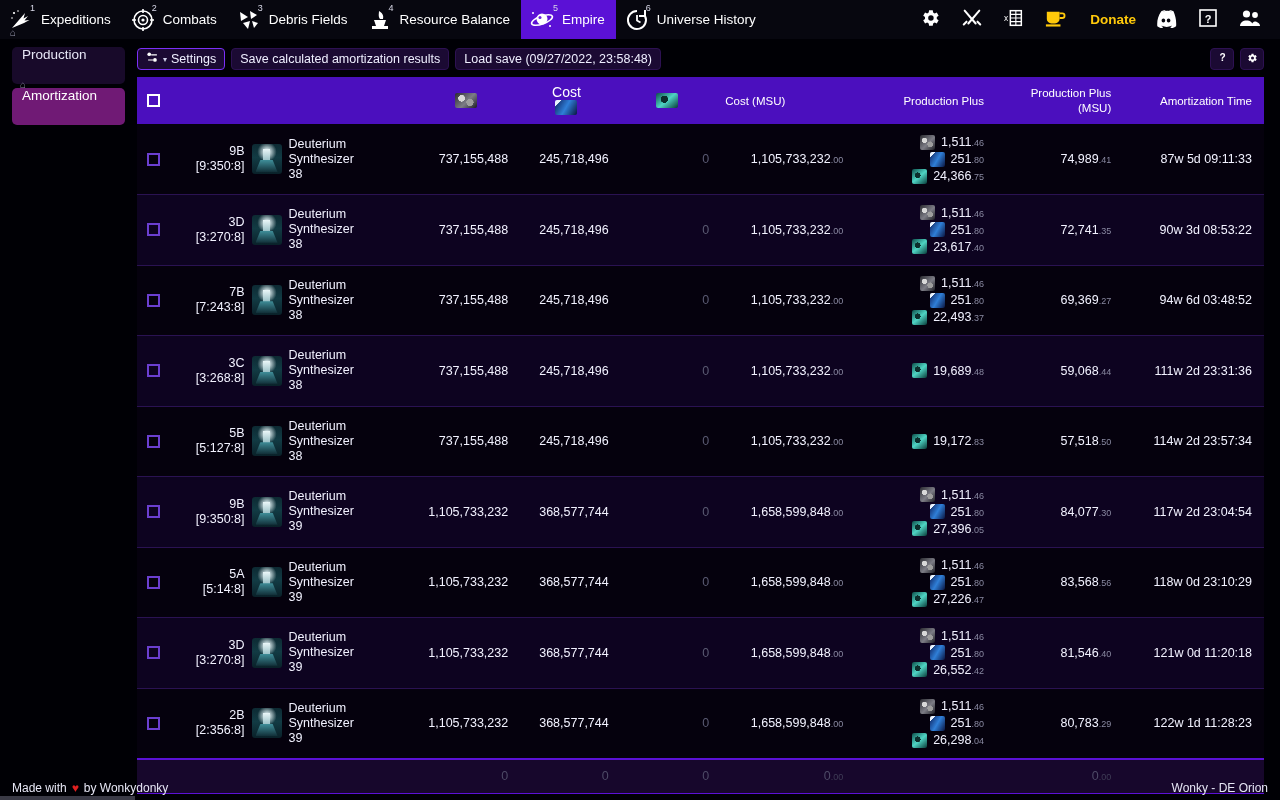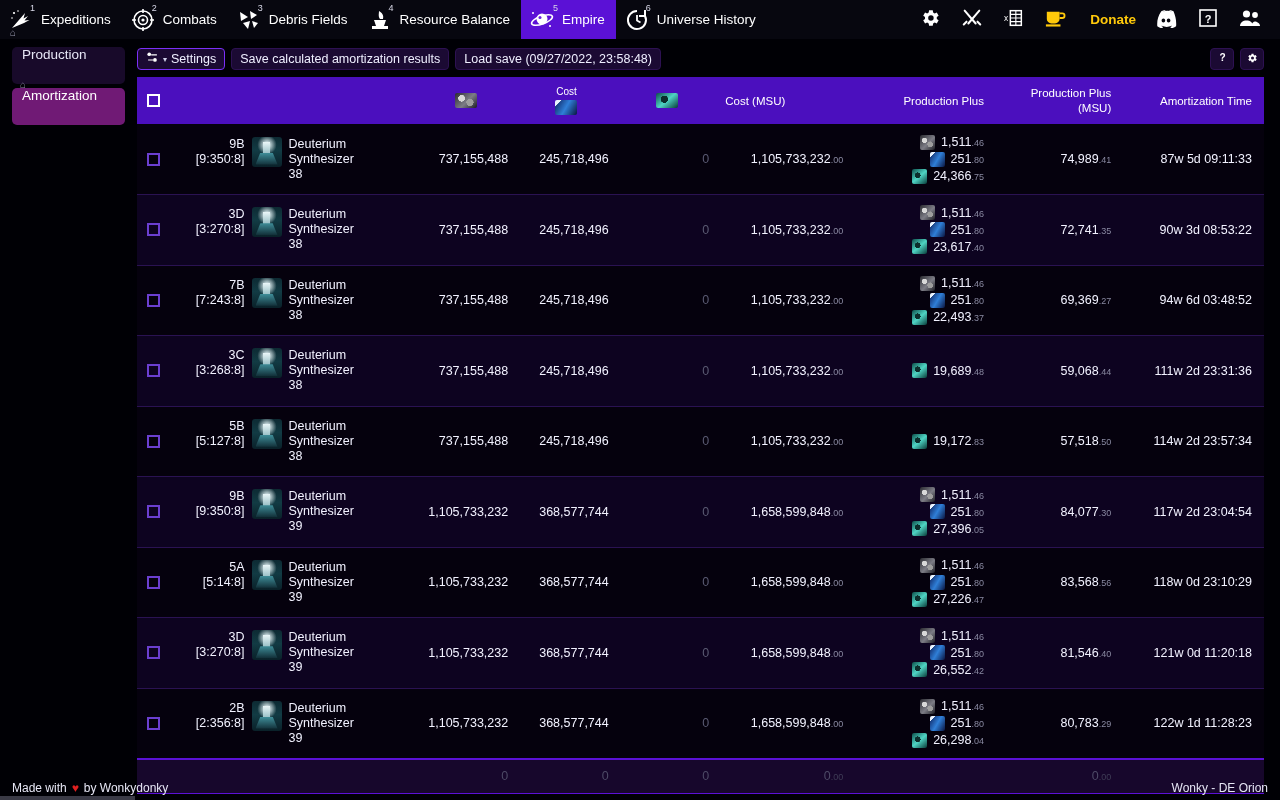--- a/index.html
+++ b/index.html
@@ -113,21 +113,21 @@
   }
   th.c-chk { width: 28px; text-align: left; padding-left: 10px; }
   th.c-name { width: 180px; }
   th.c-res { width: 75px; text-align: center; }
   th.c-msu { width: 100px; text-align: left; }
   th.c-pplus { width: 105px; text-align: right; }
   th.c-pmsu { width: 95px; text-align: right; }
   th.c-amort { width: 108px; text-align: right; padding-right: 12px; }
 
   .cost-stack { display: flex; flex-direction: column; align-items: center; gap: 2px; }
-  .cost-lbl { font-size: 10px; line-height: 12px; }
+  .cost-lbl { font-size: 14px; line-height: 12px; }
   .two-line { display: block; line-height: 15px; }
 
   tbody tr {
     height: 70.5px;
     border-bottom: 1px solid #2a1252;
   }
   tbody tr:nth-child(odd)  { background: #05010d; }
   tbody tr:nth-child(even) { background: #0d0320; }
   tbody td {
     font-size: 12.5px; color: #f2f2ff;
@@ -140,21 +140,21 @@
   .chk {
     width: 13px; height: 13px;
     border: 2px solid #ffffff;
     background: transparent;
     display: block;
     cursor: pointer;
   }
   .thead-row .chk { border-color: #ffffff; }
   tbody .chk { border-color: #6b3fd0; }
 
-  .namecell { display: flex; gap: 7px; }
+  .namecell { display: flex; align-items: center; gap: 7px; }
   .coords {
     width: 62px; flex: 0 0 62px;
     text-align: right;
     font-size: 12.5px; line-height: 15px;
   }
   .coords .c1 { display: block; }
   .coords .c2 { display: block; }
   .bld-ico {
     width: 30px; height: 30px; flex: 0 0 30px;
     border-radius: 3px;

